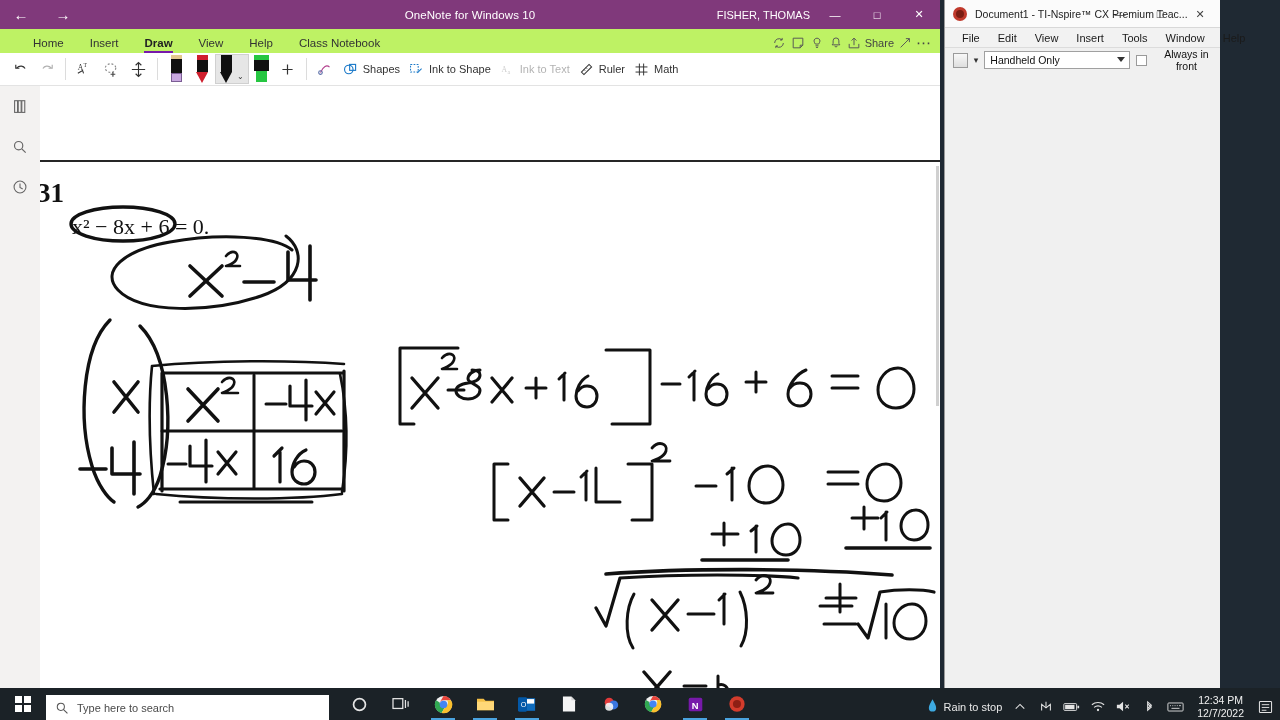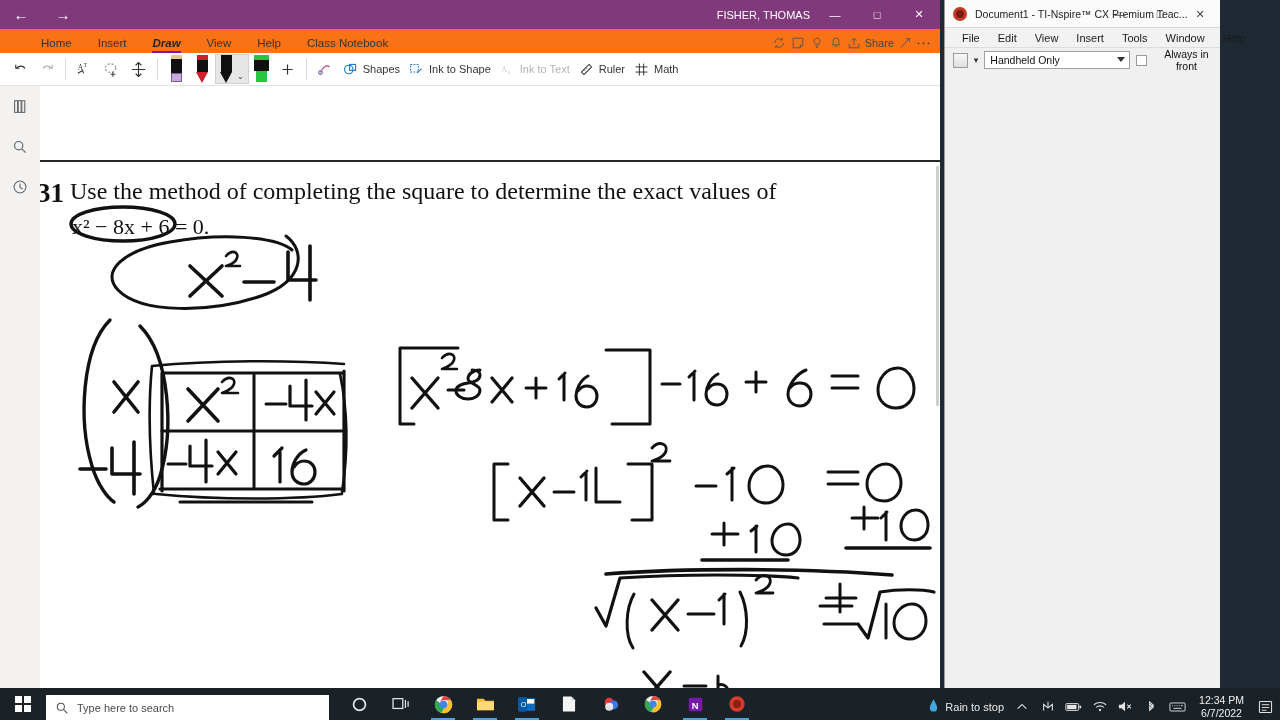--- a/index.html
+++ b/index.html
@@ -18,24 +18,24 @@
   }
   .on-nav { display:flex; align-items:center; padding-left:10px; gap:20px; }
   .on-nav-btn { width:22px; height:20px; display:flex; align-items:center; justify-content:center;
     font-size:15px; color:#ffffff; line-height:1; }
   .on-title-text { position:absolute; left:0; right:0; text-align:center; font-size:11.5px; letter-spacing:.1px; pointer-events:none;}
   .on-user { position:absolute; right:130px; top:0; height:29px; display:flex; align-items:center; font-size:11px; }
   .on-wbtns { position:absolute; right:0; top:0; height:29px; display:flex; }
   .on-wbtn { width:42px; height:29px; display:flex; align-items:center; justify-content:center;
     color:#fff; font-size:11px; }
 
-  .on-ribbon-tabs { height:24px; background:#f97316; display:flex; align-items:flex-end; position:relative;
-    padding-left:28px; }
+  .on-ribbon-tabs { height:24px; background:#bef264; display:flex; align-items:flex-end; position:relative;
+    padding-left:20px; }
   .on-tab { font-size:11.5px; color:#333; padding:0 13px 4px 13px; position:relative; }
-  .on-tab.active { color:#222; font-weight:bold;font-style:italic; }
+  .on-tab.active { color:#222; font-weight:bold; }
   .on-tab.active::after { content:""; position:absolute; left:13px; right:13px; bottom:0; height:2.5px; background:#7719aa; }
   .on-ribbon-right { position:absolute; right:8px; bottom:2px; display:flex; align-items:center; gap:3px; color:#444; font-size:11px; }
   .ricon { width:16px; height:16px; display:inline-flex; align-items:center; justify-content:center; }
 
   .on-toolbar { height:33px; background:#ffffff; display:flex; align-items:center; gap:0px;
     padding-left:8px; border-bottom:1px solid #e3e3e3; }
   .tb-item { height:30px; min-width:26px; padding:0 4px; display:flex; align-items:center; justify-content:center;
      font-size:11px; color:#333; gap:4px;}
   .tb-item.sel { background:#e6e6e6; border:1px solid #d0d0d0; }
   .tb-item.dim { opacity:.38; }
@@ -100,20 +100,21 @@
 
 <div id="screen">
 
   <div class="onenote">
 
     <div class="on-titlebar">
       <div class="on-nav">
         <div class="on-nav-btn">←</div>
         <div class="on-nav-btn">→</div>
       </div>
+      <div class="on-title-text">OneNote for Windows 10</div>
       <div class="on-user">FISHER, THOMAS</div>
       <div class="on-wbtns">
         <div class="on-wbtn">—</div>
         <div class="on-wbtn">□</div>
         <div class="on-wbtn close">✕</div>
       </div>
     </div>
 
     <div class="on-ribbon-tabs">
       <div class="on-tab">Home</div>
@@ -297,21 +298,20 @@
       </div>
     </div>
 
     <div class="on-canvas">
       <div class="rule-line"></div>
       <div class="scroll-v">
           <div class="scroll-thumb"></div>
         </div>
 
       <div class="ink" style="left:-3px;top:92px;font-size:27px;font-weight:bold;">31</div>
-      <div class="ink" style="left:30px;top:92px;font-size:24px;white-space:nowrap;">Use the method of completing the square to determine the exact values of</div>
       <div class="ink" style="left:32px;top:128px;font-size:22px;">x² − 8x + 6 = 0.</div>
 
       <svg width="900" height="602" viewBox="0 0 900 602" style="position:absolute;left:0;top:0;" fill="none" stroke="#111" stroke-linecap="round" stroke-linejoin="round">
 
         <ellipse cx="83" cy="138" rx="52" ry="17" stroke-width="3.4"></ellipse>
 
         <path d="M246 150c20 15 18 45-25 60-50 17-120 18-143-6-18-19 6-40 52-48 50-9 106-6 122 8" stroke-width="3"></path>
 
         <path d="M150 180l32 30M182 180l-32 30" stroke-width="3.6"></path>
         <path d="M186 170c6-7 13-4 11 2-2 6-11 8-11 8h14" stroke-width="2.6"></path>
@@ -586,21 +586,21 @@
           </svg>
       </span>
       <span class="tray-ico">
         <svg width="17" height="12" viewBox="0 0 19 13">
             <rect x="1" y="2" width="17" height="9" rx="1" stroke="#e4e4e4" fill="none" stroke-width="1"></rect>
             <path d="M3.5 5h1M6 5h1M8.5 5h1M11 5h1M13.5 5h2M5 8h9" stroke="#e4e4e4" stroke-width="1"></path>
           </svg>
       </span>
       <span class="clock">
         <div>12:34 PM</div>
-        <div>6/7/2022</div>
+        <div>12/7/2022</div>
       </span>
       <span class="tray-ico">
         <svg width="15" height="14" viewBox="0 0 16 15">
             <rect x="1.5" y="1.5" width="13" height="12" rx="1" stroke="#e4e4e4" fill="none" stroke-width="1.1"></rect>
             <path d="M4 5h8M4 8h8M4 11h5" stroke="#e4e4e4" stroke-width="1"></path>
           </svg>
       </span>
     </div>
   </div>
 

